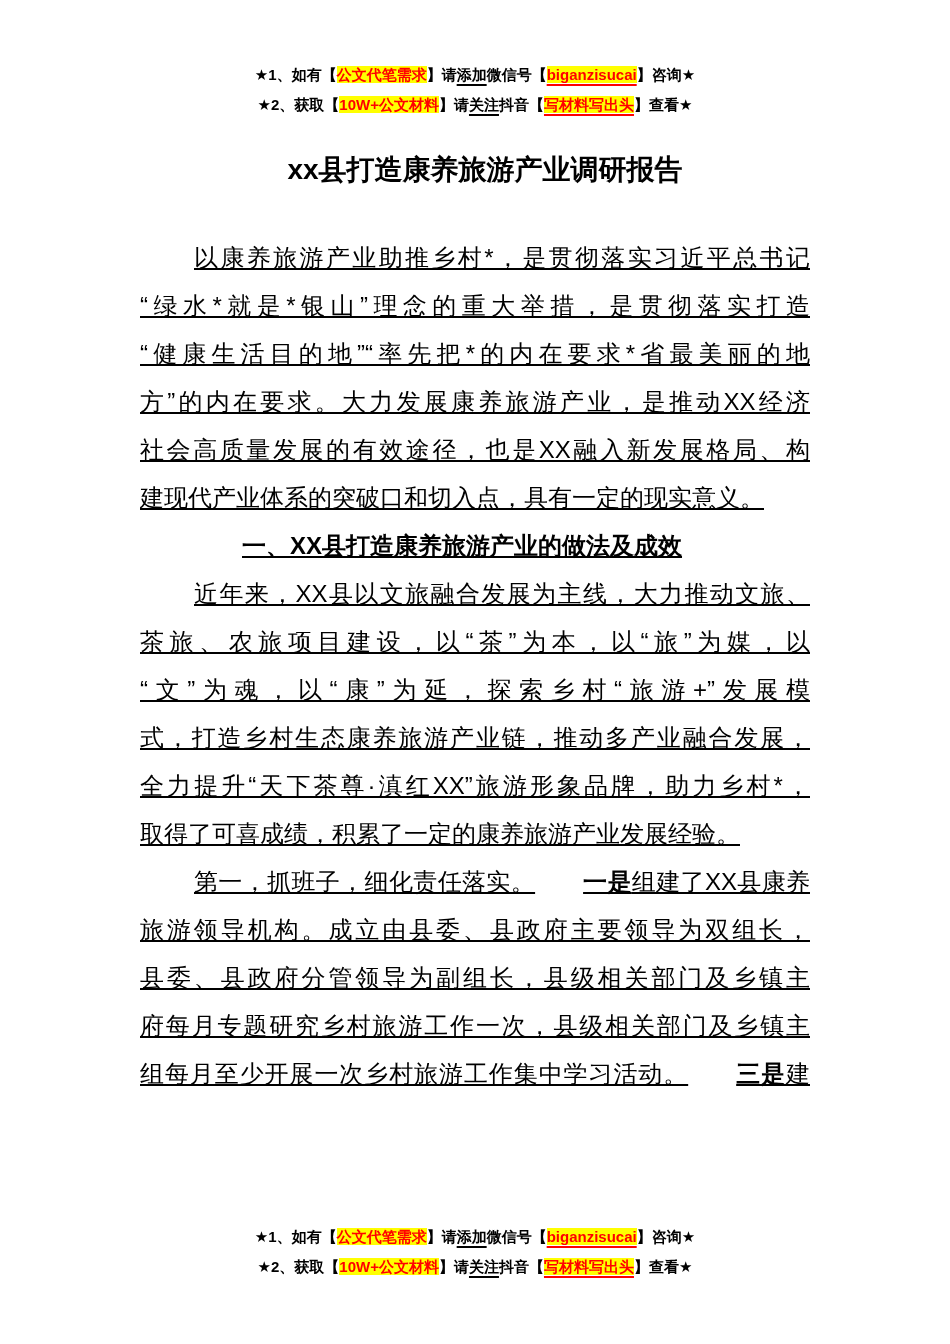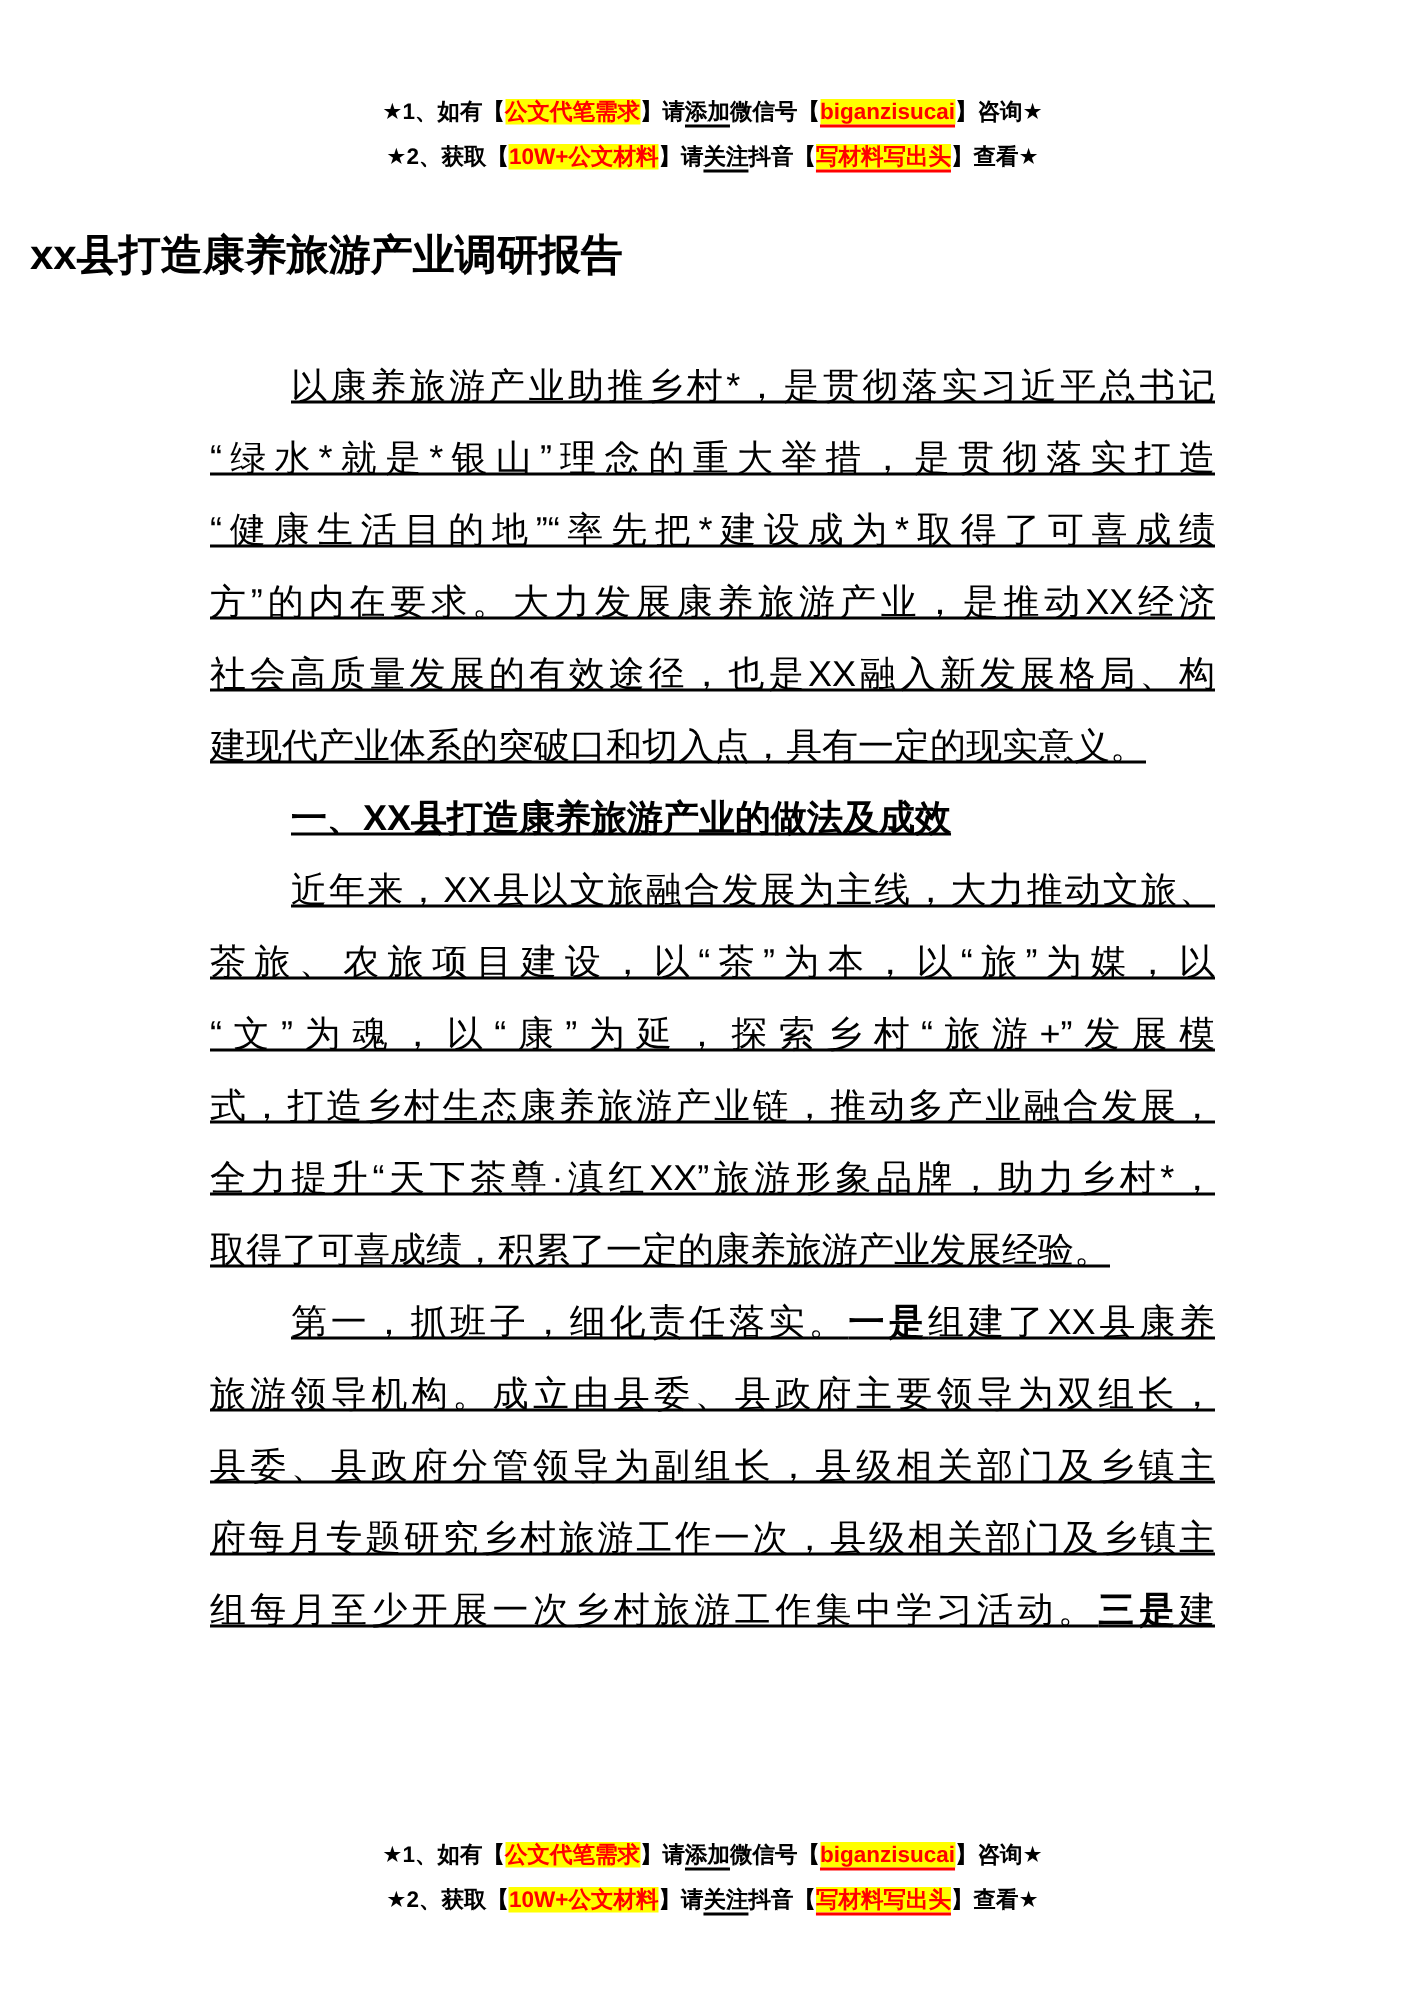--- a/index.html
+++ b/index.html
@@ -14,54 +14,54 @@
     text-align:center;font-weight:bold;font-size:15px;line-height:30px;
     letter-spacing:0;
   }
   .notice-top{margin-top:60px;}
   .notice-bottom{margin-top:auto;margin-bottom:62px;}
   .notice-line{height:30px;white-space:nowrap;}
   .hl{background:var(--hl,#ffff00);color:var(--red,#ff0000);}
   .u{text-decoration:underline;text-decoration-thickness:2px;text-underline-offset:4px;}
   
   .doc-title{
-    margin-top:30px;text-align:left;
+    margin-top:30px;text-align:center;
     font-size:28px;font-weight:bold;line-height:40px;padding-left:20px;
   }
   
   .doc-body{
     margin:44px 140px 0 140px;
     font-size:24px;
     text-decoration:underline;
   }
   .line{
     height:48px;line-height:48px;overflow:hidden;
     text-align:justify;text-align-last:justify;
   }
   .line.left{text-align-last:left;}
   .line.indent{text-indent:54px;}
-  .line .b{font-weight:bold;}
+  .line .b{font-weight:bold;margin-left:48px;}
   .line.heading{font-weight:bold;}
 </style>
 </head>
 <body>
 
 <div class="page">
 
   <div class="notice notice-top">
       <div class="notice-line"><span class="">★1、如有【</span><span class="hl ">公文代笔需求</span><span class="">】请</span><span class="u">添加</span><span class="">微信号【</span><span class="hl u">biganzisucai</span><span class="">】咨询★</span></div>
       <div class="notice-line"><span class="">★2、获取【</span><span class="hl ">10W+公文材料</span><span class="">】请</span><span class="u">关注</span><span class="">抖音【</span><span class="hl u">写材料写出头</span><span class="">】查看★</span></div>
     </div>
 
   <div class="doc-title">xx县打造康养旅游产业调研报告</div>
 
   <div class="doc-body">
       <div class="line indent"><span>以康养旅游产业助推乡村*，是贯彻落实习近平总书记</span></div>
       <div class="line"><span>“绿水*就是*银山”理念的重大举措，是贯彻落实打造</span></div>
-      <div class="line"><span>“健康生活目的地”“率先把*建设成为*取得了可喜成绩</span></div>
+      <div class="line"><span>“健康生活目的地”“率先把*的内在要求*省最美丽的地</span></div>
       <div class="line"><span>方”的内在要求。大力发展康养旅游产业，是推动XX经济</span></div>
       <div class="line"><span>社会高质量发展的有效途径，也是XX融入新发展格局、构</span></div>
       <div class="line left"><span>建现代产业体系的突破口和切入点，具有一定的现实意义。</span></div>
       <div class="line indent left heading"><span class="b">一、XX县打造康养旅游产业的做法及成效</span></div>
       <div class="line indent"><span>近年来，XX县以文旅融合发展为主线，大力推动文旅、</span></div>
       <div class="line"><span>茶旅、农旅项目建设，以“茶”为本，以“旅”为媒，以</span></div>
       <div class="line"><span>“文”为魂，以“康”为延，探索乡村“旅游+”发展模</span></div>
       <div class="line"><span>式，打造乡村生态康养旅游产业链，推动多产业融合发展，</span></div>
       <div class="line"><span>全力提升“天下茶尊·滇红XX”旅游形象品牌，助力乡村*，</span></div>
       <div class="line left"><span>取得了可喜成绩，积累了一定的康养旅游产业发展经验。</span></div>

